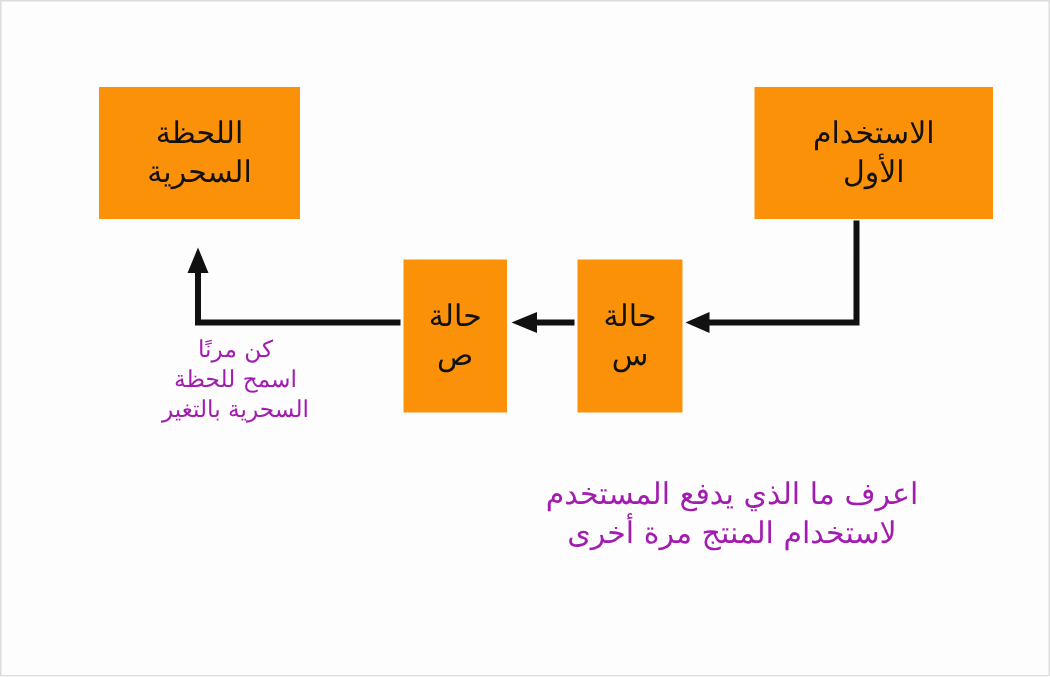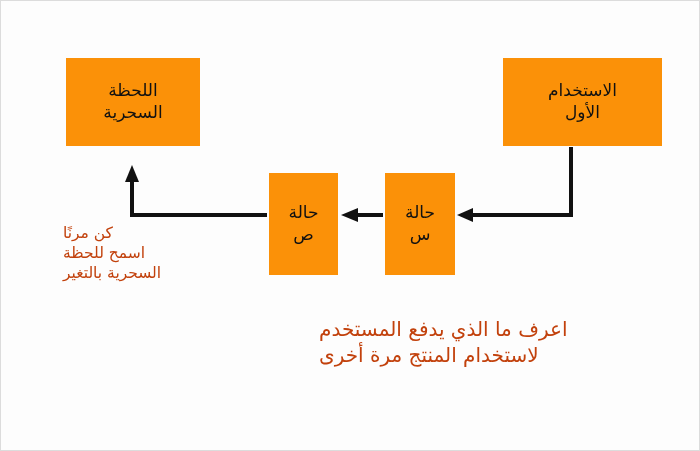--- a/index.html
+++ b/index.html
@@ -24,21 +24,21 @@
     position: absolute;
     background: #FB9108;
     display: flex;
     align-items: center;
     justify-content: center;
     box-sizing: border-box;
     text-align: center;
   }
   .flow-box .box-label {
     color: #111111;
-    font-size: 17px;
+    font-size: 20px;
     line-height: 1.28;
     font-weight: 400;
     letter-spacing: 0;
     white-space: pre-line;
     padding: 0 4px;
   }
   #box-magic-moment {
     left: 65px;
     top: 57px;
     width: 134px;
@@ -65,25 +65,25 @@
   .connector-layer {
     position: absolute;
     left: 0;
     top: 0;
     width: 700px;
     height: 451px;
     pointer-events: none;
   }
   .caption {
     position: absolute;
-    color: #c2410c;
+    color: #a21caf;
     font-size: 15.5px;
     line-height: 1.30;
     white-space: pre-line;
-    text-align: left;
+    text-align: center;
     direction: rtl;
   }
   #caption-be-flexible {
     left: 62px;
     top: 222px;
     width: 188px;
   }
   #caption-know-driver {
     left: 318px;
     top: 315px;

